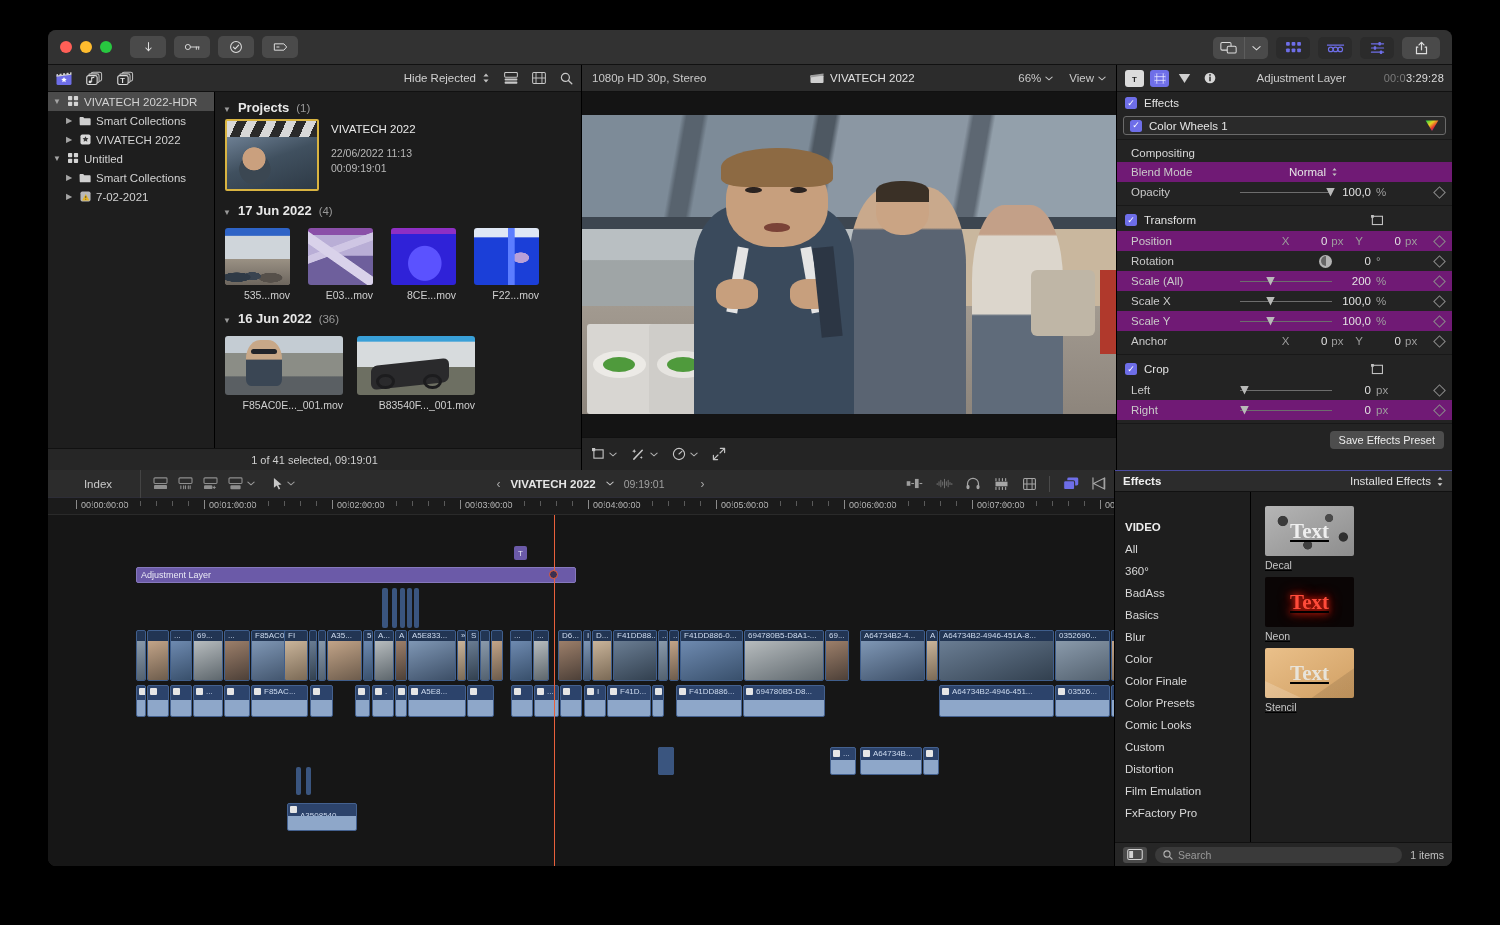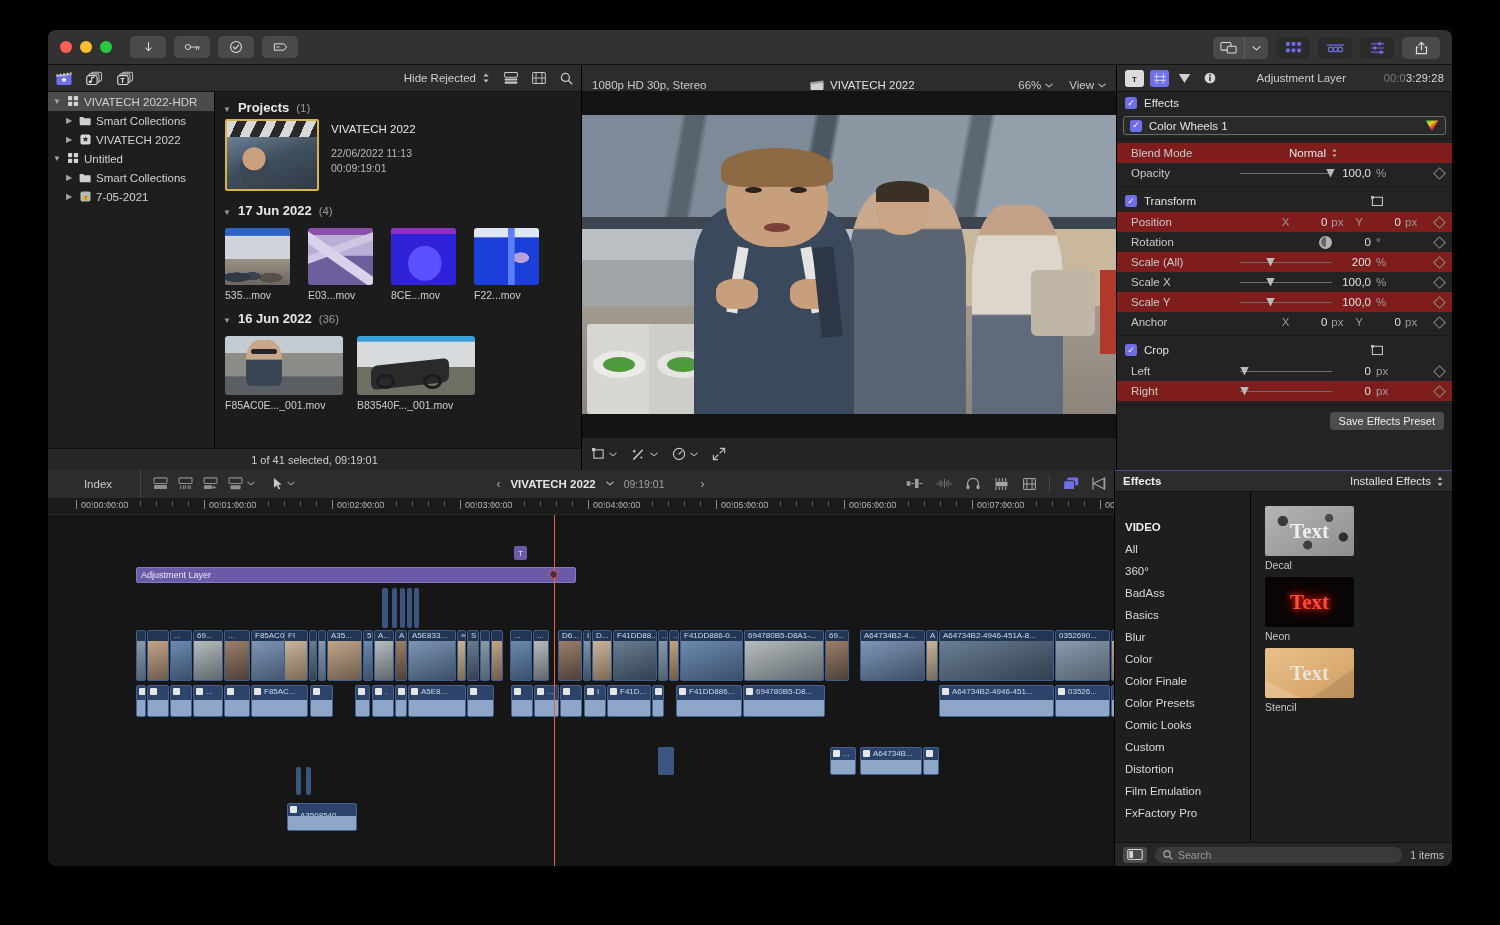--- a/index.html
+++ b/index.html
@@ -73,27 +73,27 @@
     background:repeating-linear-gradient(115deg,#d8d8d8 0 9px,#2a2a2a 9px 18px);
   }
   .proj-meta{ padding-top:4px; }
   .proj-meta .n{ color:#e9e9e9; font-size:11.5px; margin-bottom:11px;}
   .proj-meta .d{ color:#b9b9b9; font-size:10.5px; line-height:15px;}
   .clips{ display:flex; gap:18px; padding:6px 0 0 10px;}
   .clip{ width:65px; }
   .clip.big{ width:118px; }
   .clip .th{ width:65px; height:57px; border-radius:3px; overflow:hidden; position:relative;}
   .clip.big .th{ width:118px; height:59px;}
-  .clip .lbl{ color:#cfcfcf; font-size:10.5px; margin-top:4px; text-align:left; white-space:nowrap;}
+  .clip .lbl{ color:#cfcfcf; font-size:10.5px; margin-top:4px; text-align:right; white-space:nowrap;}
   .lp-status{ height:22px; background:#262626; border-top:1px solid #111; display:flex; align-items:center; justify-content:center;
     color:#cfcfcf; font-size:11px; flex:none;}
 
   
   .viewer{ width:535px; background:#1c1c1c; display:flex; flex-direction:column; border-right:1px solid #000;}
-  .v-top{ height:27px; background:#2c2c2c; display:flex; align-items:flex-end; padding:0 10px; color:#c9c9c9; font-size:11.5px; border-bottom:1px solid #111;}
+  .v-top{ height:27px; background:#2c2c2c; display:flex; align-items:center; padding:0 10px; color:#c9c9c9; font-size:11.5px; border-bottom:1px solid #111;}
   .v-top .mid{ flex:1; display:flex; align-items:center; justify-content:center; gap:6px; }
   .v-top .mid .t{ color:#e0e0e0; font-size:11.5px; }
   .v-top .z{ margin-right:16px; display:flex; align-items:center; gap:4px;}
   .v-top .vw{ display:flex; align-items:center; gap:4px;}
   .v-canvas{ flex:1; background:#141414; display:flex; align-items:center; justify-content:center; position:relative;}
   .frame{ width:535px; height:299px; position:relative; overflow:hidden; }
   .v-bottom{ height:33px; background:#242424; display:flex; align-items:center; padding:0 10px; border-top:1px solid #111;}
   .v-bottom .ctl{ display:flex; align-items:center; gap:4px; color:#c6c6c6; margin-right:14px;}
   .v-tc{ flex:1; display:flex; align-items:center; justify-content:center; gap:6px; }
   .tcnum{ font-size:17px; letter-spacing:0.3px; color:#e7e7e7; font-family:"Liberation Sans",sans-serif;}
@@ -113,21 +113,21 @@
   .ins-body{ flex:1; overflow:hidden;}
   .sect-hdr{ display:flex; align-items:center; gap:7px; padding:5px 8px; font-size:11.5px; color:#e2e2e2;}
   .cb{ width:12px; height:12px; border-radius:2.5px; background:#6e6ee8; display:flex; align-items:center; justify-content:center; color:#fff; font-size:9px; line-height:1;}
   .eff-row{
     margin:2px 6px 4px 6px; height:19px; background:#2a2a2a; border:1px solid #6a6a6a; border-radius:3px;
     display:flex; align-items:center; padding:0 6px; gap:7px;
   }
   .eff-row .nm{ flex:1; color:#e4e4e4; font-size:11.5px;}
   .subhdr{ padding:4px 8px 3px 14px; color:#d7d7d7; font-size:11.5px;}
   .prow{ height:20px; display:flex; align-items:center; padding:0 8px 0 14px; font-size:11.5px; color:#c9c9c9; gap:6px;}
-  .prow.alt{ background:#7f1d1d;}
+  .prow.alt{ background:#701a75;}
   .prow .lbl{ width:74px; flex:none;}
   .prow .ctr{ flex:1; display:flex; align-items:center; justify-content:center; gap:5px;}
   .prow .val{ color:#e2e2e2; text-align:right; }
   .prow .unit{ color:#9e9e9e; width:20px;}
   .slider{ width:92px; height:1px; background:#6d6d6d; position:relative;}
   .knob{ position:absolute; top:-4px; width:9px; height:9px; background:#b9b9b9; clip-path:polygon(0 0,100% 0,50% 100%);}
   .kf{ width:9px; height:9px; border:1px solid #8a8a8a; transform:rotate(45deg); flex:none; margin-left:4px;}
   .xy{ display:flex; align-items:center; gap:4px; flex:1; justify-content:flex-end;}
   .xy .ax{ color:#9b9b9b; }
   .dial{ width:13px; height:13px; border-radius:50%; background:#b4b4b4; position:relative;}
@@ -172,21 +172,21 @@
   
   .fxpane{ width:337px; background:#1e1e1e; display:flex; flex-direction:column;}
   .fx-top{ height:22px; background:#2c2c2c; display:flex; align-items:center; justify-content:space-between;
            padding:0 8px; border-bottom:1px solid #111; border-top:1px solid #4a4aa0; flex:none;}
   .fx-top .l{ color:#efefef; font-size:11.5px; font-weight:bold;}
   .fx-top .r{ color:#e0e0e0; font-size:11.5px; display:flex; align-items:center; gap:5px;}
   .fx-body{ flex:1; display:flex; min-height:0;}
   .fx-cats{ width:136px; background:#1e1e1e; border-right:1px solid #000; padding-top:24px; overflow:hidden;}
   .fx-cat{ height:22px; display:flex; align-items:center; padding-left:10px; color:#d9d9d9; font-size:11.5px;}
   .fx-cat.hdr{ font-weight:bold; color:#ededed;}
-  .fx-grid{ flex:1; padding:14px 0 0 14px; display:flex; flex-wrap:wrap; align-content:flex-start; gap:6px 18px;}
+  .fx-grid{ flex:1; padding:14px 0 0 14px; display:flex; flex-wrap:wrap; align-content:flex-start; gap:6px 18px;text-decoration:underline;}
   .fx-item{ width:89px;}
   .fx-item .th{ width:89px; height:50px; border-radius:2px; overflow:hidden; position:relative;
                 display:flex; align-items:center; justify-content:center;}
   .fx-item .cap{ color:#c6c6c6; font-size:10.5px; margin-top:3px;}
   .fx-foot{ height:24px; background:#262626; border-top:1px solid #111; display:flex; align-items:center; padding:0 8px; gap:8px; flex:none;}
   .fx-foot .sq{ width:24px; height:16px; background:#4a4a4a; border-radius:3px; display:flex;align-items:center;justify-content:center;}
   .search{ flex:1; height:16px; background:#3a3a3a; border-radius:8px; display:flex; align-items:center; padding:0 8px; gap:5px;}
   .search .ph{ color:#9a9a9a; font-size:10.5px;}
   .fx-foot .cnt{ color:#c0c0c0; font-size:10.5px;}
 
@@ -410,21 +410,21 @@
           <div class="srow ind">
             <span class="tri">▶</span>
             <span class="ico">
               <svg width="11" height="11" viewBox="0 0 12 12">
                   <rect x="0.5" y="0.5" width="11" height="11" rx="2" fill="#b8b8b8"></rect>
                   <path d="M6.3 3.4l4 7h-8z" fill="#e6b422"></path>
                   <path d="M6.3 5.4v2.3" stroke="#3a3a3a" stroke-width="0.9"></path>
                   <circle cx="6.3" cy="9" r="0.5" fill="#3a3a3a"></circle>
                 </svg>
             </span>
-            <span>7-05-2021</span>
+            <span>7-02-2021</span>
           </div>
         </div>
 
         <div class="browser">
 
           <div class="grouphdr">
             <span class="tri">▼</span>
             <span class="ttl">Projects</span>
             <span class="cnt">(1)</span>
           </div>
@@ -668,20 +668,21 @@
                     <stop offset="35%" stop-color="#e8d020"></stop>
                     <stop offset="62%" stop-color="#e83030"></stop>
                     <stop offset="100%" stop-color="#3a3ae8"></stop>
                   </linearGradient>
                 </defs>
                 <path d="M0.6 0.6h13.8L7.5 12z" fill="url(#cw)"></path>
               </svg>
           </span>
         </div>
         <div class="divider"></div>
+        <div class="subhdr">Compositing</div>
         <div class="prow alt">
           <span class="lbl">Blend Mode</span>
           <span class="ctr">
             <span style="color:#e6e6e6;">Normal</span>
             <span>
               <svg width="7" height="10" viewBox="0 0 8 11">
                   <path d="M4 1L6.4 3.7H1.6zM4 10L6.4 7.3H1.6z" fill="#c0c0c0"></path>
                 </svg>
             </span>
           </span>

